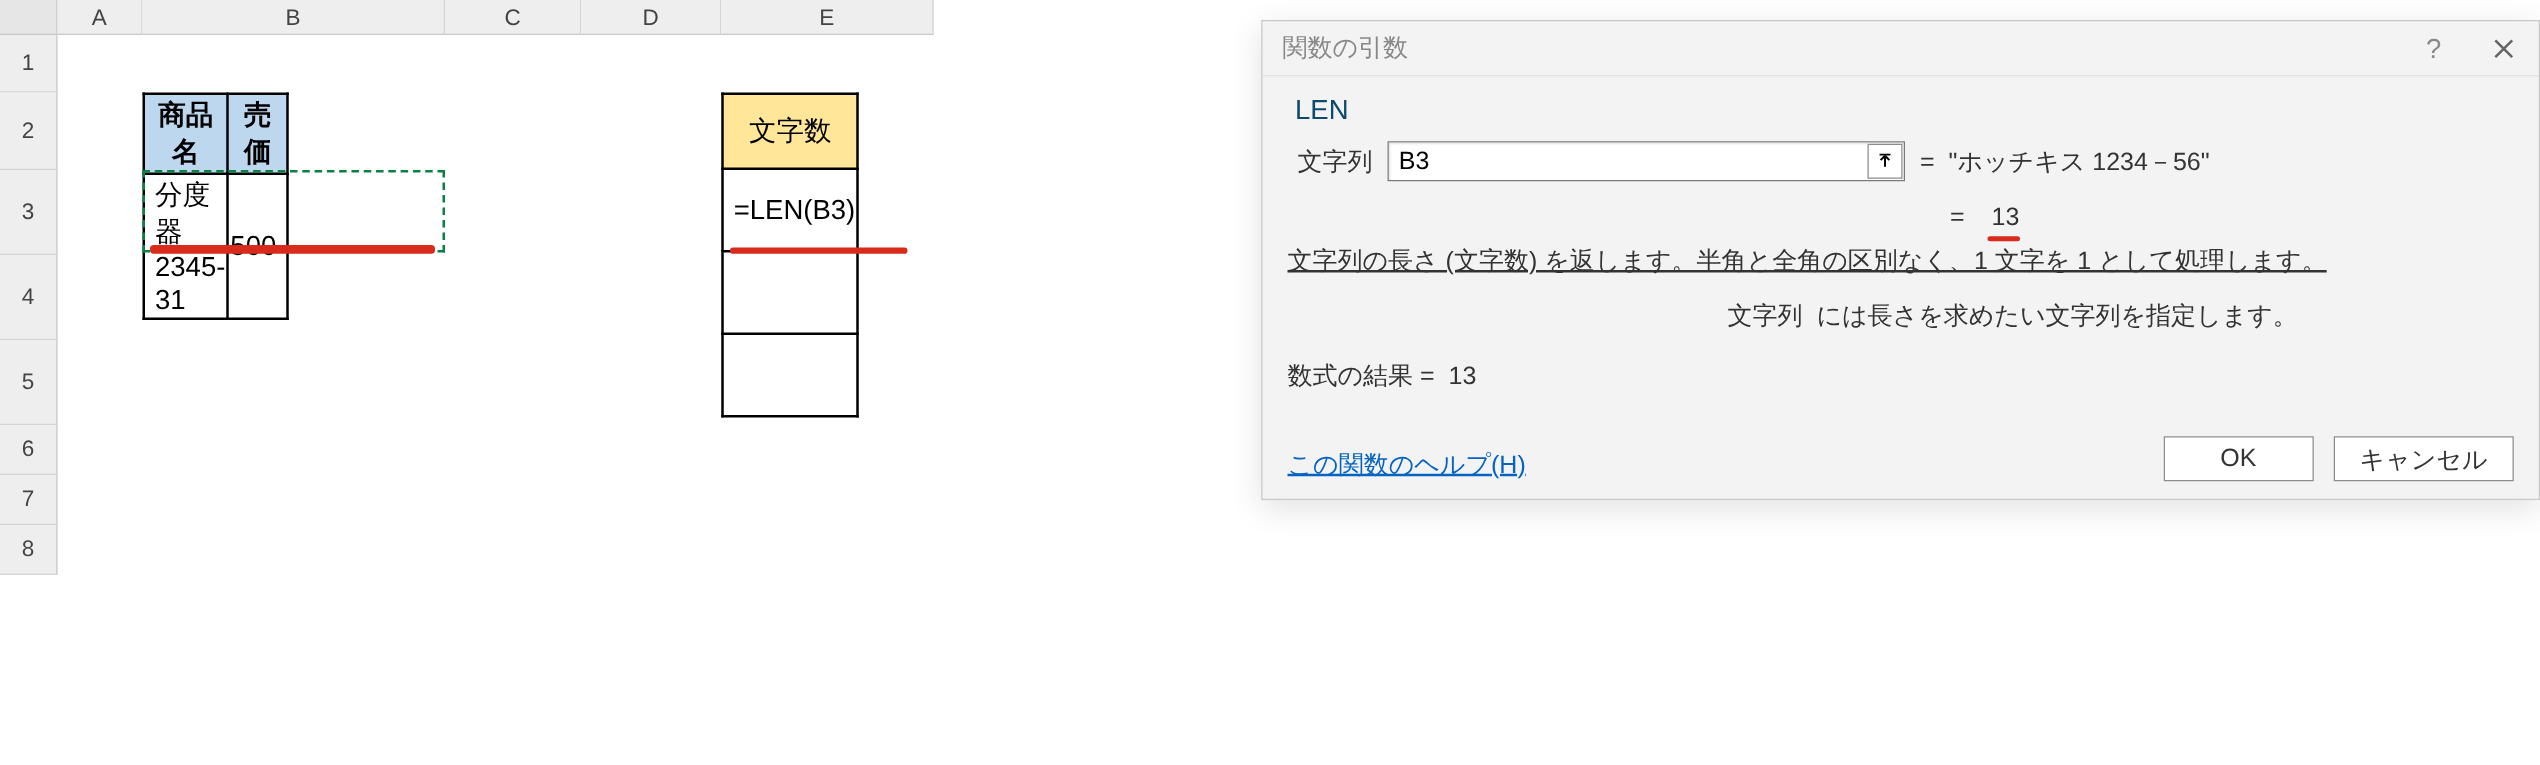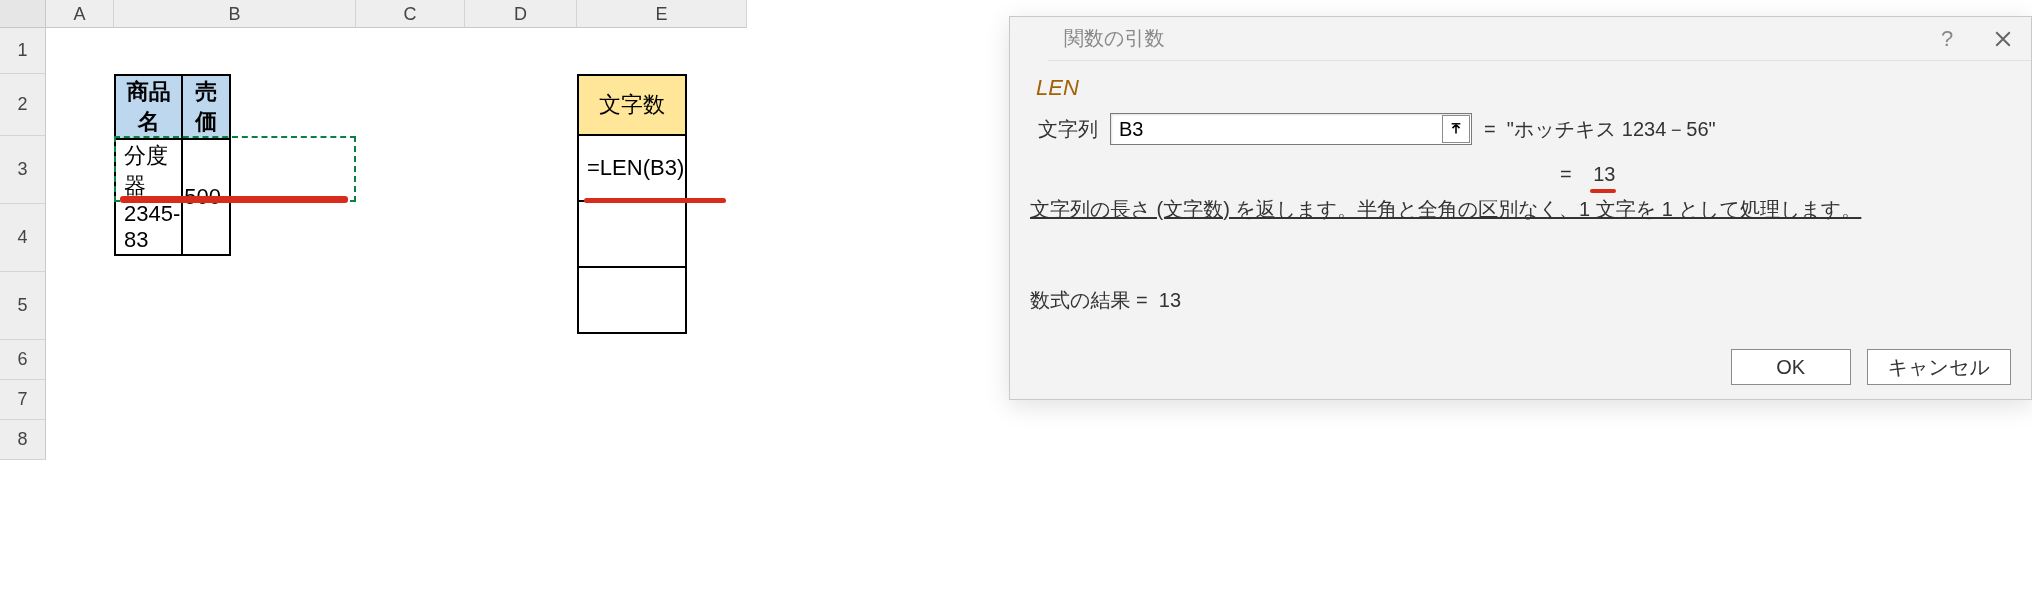--- a/index.html
+++ b/index.html
@@ -136,21 +136,20 @@
     position: absolute;
     right: 0px;
     top: 16px;
     width: 1023px;
     height: 384px;
     background: #f3f3f3;
     border: 1px solid #c8c8c8;
     box-shadow: 0 6px 24px rgba(0,0,0,.12);
     font-size: 20px;
     color: #333;
-    padding-left: 38px;
   }
   .dlg-titlebar {
     height: 44px;
     display: flex;
     align-items: center;
     padding-left: 16px;
     color: #888;
     font-size: 20px;
     border-bottom: 1px solid #e2e2e2;
   }
@@ -159,33 +158,33 @@
     width: 56px; height: 44px;
     display: flex; align-items: center; justify-content: center;
     color: #666;
   }
   .dlg-titlebar .tbtn svg { width: 18px; height: 18px; }
 
   .dlg-body {
     position: absolute;
     left: 20px; right: 20px; top: 58px; bottom: 14px;
   }
-  .fn-name { font-size: 22px; color: #a16207; margin-left: 6px; font-style: italic; }
+  .fn-name { font-size: 22px; color: #0c4a6e; margin-left: 6px; }
 
   .arg-row {
     display: flex;
     align-items: center;
     margin-top: 12px;
     margin-left: 6px;
     gap: 12px;
   }
   .arg-label { width: 62px; text-align: right; font-size: 20px; }
   .arg-input-wrap {
     position: relative;
-    width: 362px;
+    width: 414px;
     height: 32px;
   }
   .arg-input {
     width: 100%; height: 100%;
     border: 1px solid #7a7a7a;
     background: #fff;
     font-size: 20px;
     padding: 0 36px 0 8px;
     box-shadow: inset 1px 1px 2px rgba(0,0,0,.12);
   }
@@ -291,21 +290,21 @@
 
   <div class="cells">
 
     <table class="tbl1" style="left:68px; top:46px;">
       <tbody>
           <tr class="header-row">
         <th class="col-b">商品名</th>
         <th class="col-c">売価</th>
       </tr>
       <tr>
-        <td class="name">分度器 2345-83</td>
+        <td class="name">分度器 2345-31</td>
         <td class="num">500</td>
       </tr>
     </tbody>
       </table>
 
     <div class="dashed-sel" style="left:68px; top:108px; width:242px; height:66px;"></div>
 
     <div class="underline-red" style="left:74px; top:168px; width:228px;"></div>
 
     <table class="tbl2" style="left:531px; top:46px;">
@@ -364,24 +363,28 @@
     </div>
 
     <div class="mid-result">
       <span>=</span>
       <span class="val">13</span>
       <div class="red-under-small" style="left:30px; top:26px;"></div>
     </div>
 
     <div class="desc1">文字列の長さ (文字数) を返します。半角と全角の区別なく、1 文字を 1 として処理します。</div>
 
+    <div class="desc2">
+      <span>文字列</span>&nbsp;&nbsp;<span>には長さを求めたい文字列を指定します。</span>
+    </div>
 
     <div class="formula-result">
       <span>数式の結果 =</span>&nbsp;&nbsp;<span>13</span>
     </div>
 
+    <a class="help-link" href="#">この関数のヘルプ(H)</a>
 
     <div class="dlg-buttons">
       <div class="dlg-btn">OK</div>
       <div class="dlg-btn">キャンセル</div>
     </div>
   </div>
 </div>
 
 </body></html>

